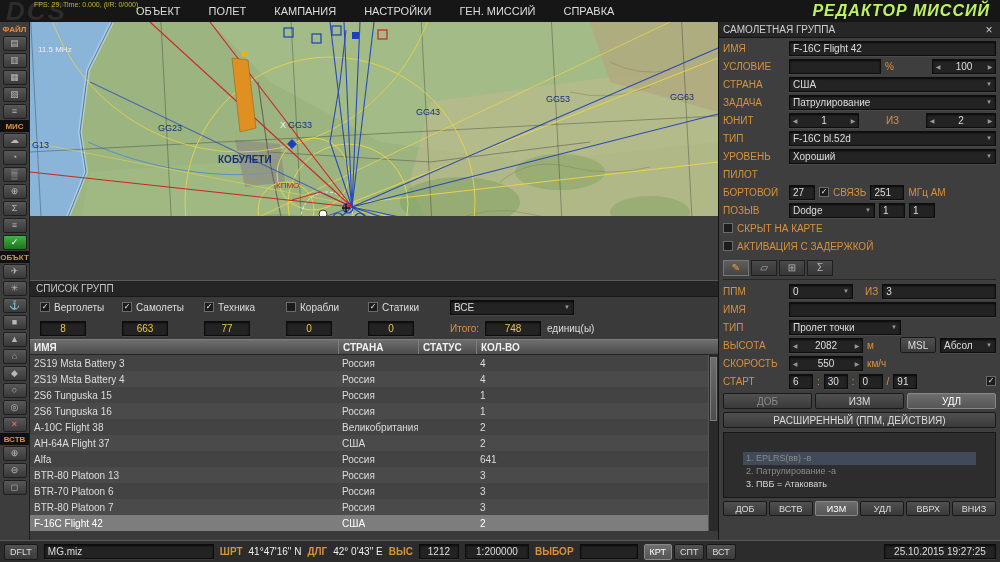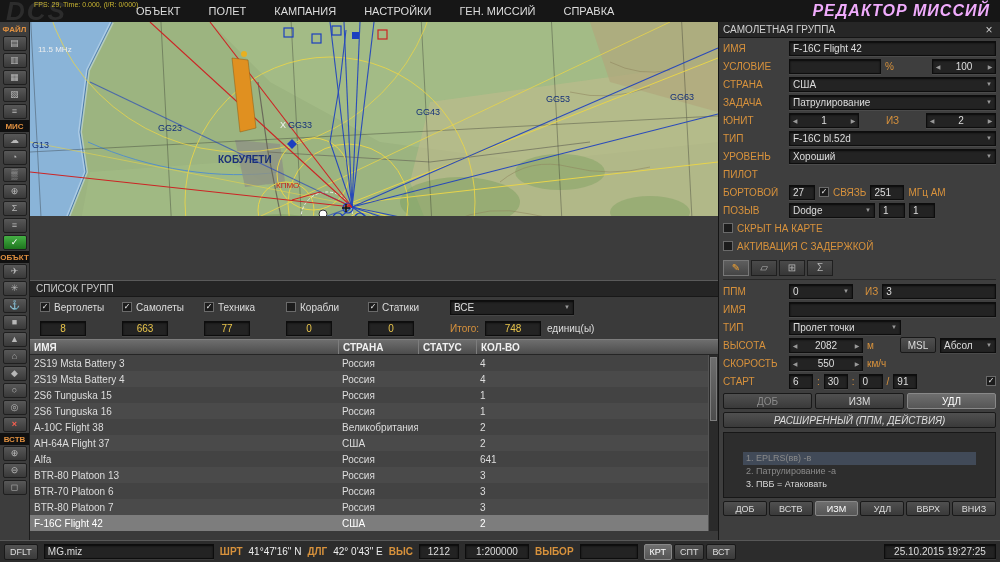--- a/index.html
+++ b/index.html
@@ -6,21 +6,21 @@
   html,body { width:1000px; height:562px; overflow:hidden; background:#3c3c3c;
     font-family:"Liberation Sans",sans-serif; font-size:11px; color:#ccc; }
   body { position:relative; }
 
   
   .titlebar { position:absolute; left:0; top:0; width:1000px; height:22px; background:#161616; }
   .dcs-logo { position:absolute; left:6px; top:-4px; font-size:26px; font-weight:bold; font-style:italic; color:#2c2c2c; letter-spacing:2px; }
   .fps { position:absolute; left:34px; top:1px; font-size:7px; color:#c8b431; white-space:nowrap; }
   .menu { position:absolute; left:136px; top:0; height:22px; display:flex; align-items:center; gap:28px; }
   .menu-item { color:#ddd; font-size:11px; cursor:default; white-space:nowrap; }
-  .app-title { position:absolute; right:10px; top:2px; font-size:16px; font-weight:bold; font-style:italic; color:#f0abfc; letter-spacing:1px; }
+  .app-title { position:absolute; right:10px; top:2px; font-size:16px; font-weight:bold; font-style:italic; color:#bef264; letter-spacing:1px; }
 
   
   .sidebar { position:absolute; left:0; top:22px; width:30px; height:518px; background:#3d3d3d;
     border-right:1px solid #1d1d1d; display:flex; flex-direction:column; align-items:center; padding-top:1px; overflow:hidden; }
   .sb-label { width:30px; text-align:center; font-size:8px; font-weight:bold; color:#e09040; padding:2px 0 1px; }
   .sb-label.black { background:#101010; }
   .sb-icon { width:24px; height:15px; margin:1px 0; flex:none; background:linear-gradient(#585858,#393939);
     border:1px solid #1f1f1f; border-radius:2px; color:#b8b8b8; font-size:9px; line-height:13px; text-align:center; }
   .sb-icon.green { color:#fff; background:linear-gradient(#45b045,#1d741d); }
   .sb-icon.red { color:#ff6050; font-weight:bold; }
@@ -76,21 +76,21 @@
   .rp-close { color:#ccc; font-size:12px; width:14px; text-align:center; }
   .rp-row { display:flex; align-items:center; height:16px; margin:2px 4px; gap:4px; }
   .rp-label { width:62px; flex:none; color:#d8923c; font-size:10px; white-space:nowrap; overflow:hidden; }
   .grow { flex:1; }
   .tabs { display:flex; gap:2px; margin:6px 4px 3px; border-bottom:1px solid #272727; padding-bottom:3px; }
   .tab { width:26px; height:16px; flex:none; background:linear-gradient(#4a4a4a,#373737); border:1px solid #1f1f1f; text-align:center; font-size:10px; color:#b4b4b4; line-height:14px; }
   .tab.active { background:linear-gradient(#5e5e5e,#454545); color:#f0a030; border-color:#777; }
   .wp-btn-row { display:flex; gap:3px; margin:4px 4px 2px; }
   .wp-btn-row .btn { flex:1; }
   .advanced-row { margin:3px 4px; }
-  .advanced-row .btn { width:100%;font-style:italic; }
+  .advanced-row .btn { width:100%; }
   .action-list { margin:4px 4px 3px; background:#2d2d2d; border:1px solid #171717; height:66px; font-size:9px; padding:19px; overflow:hidden; }
   .action-item { height:13px; line-height:13px; padding-left:3px; white-space:nowrap; overflow:hidden; }
   .action-item.dim { color:#8a8a8a; }
   .action-item.sel { background:#414a58; }
   .action-item.normal { color:#d8d8d8; }
   .list-btns { display:flex; gap:2px; margin:2px 4px; }
   .list-btns .btn { flex:1; height:15px; font-size:9px; }
 
   
   .statusbar { position:absolute; left:0; bottom:0; width:1000px; height:22px; background:#2c2c2c; border-top:1px solid #585858;

